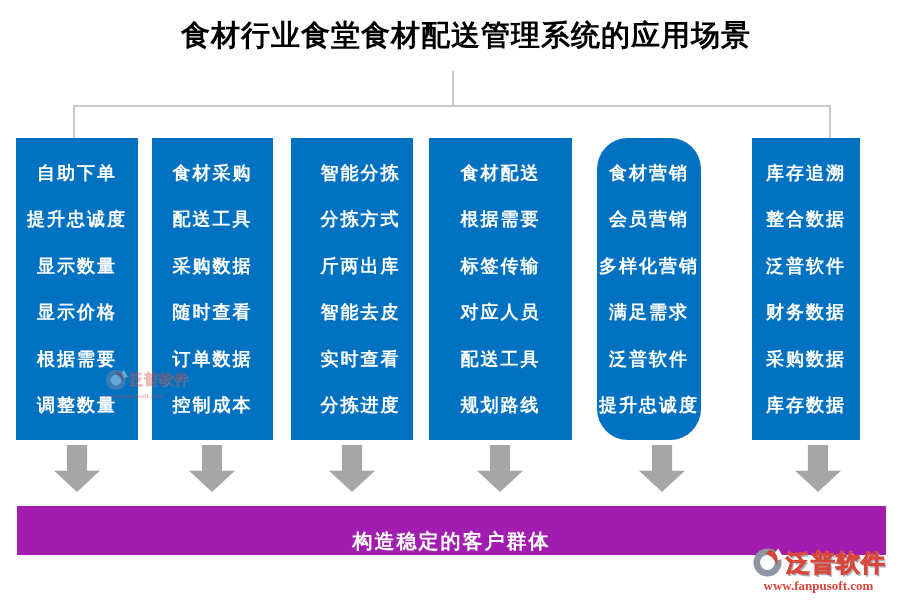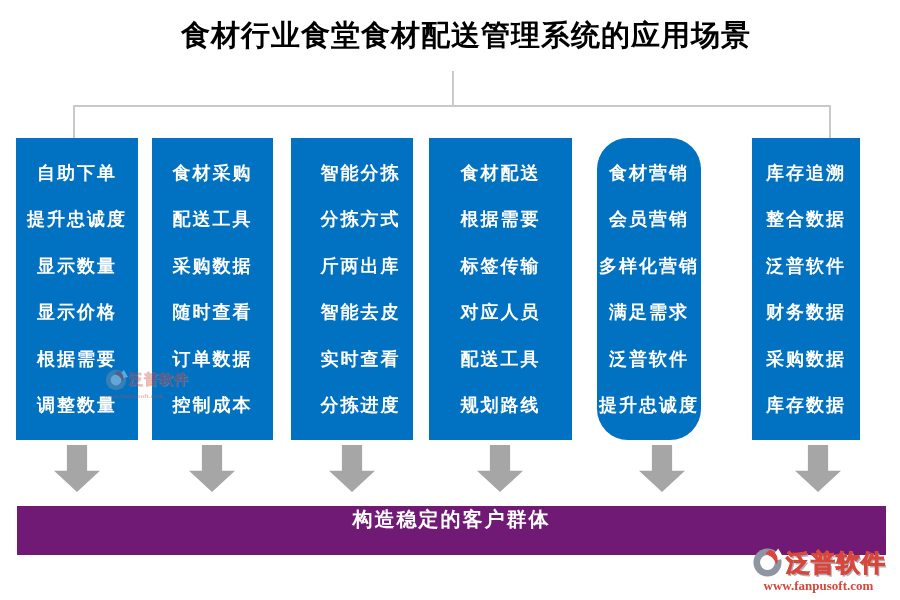--- a/index.html
+++ b/index.html
@@ -37,21 +37,21 @@
 
   .arrow{
     position:absolute;top:445px;width:46px;height:47px;background:#a6a6a6;
     clip-path:polygon(28% 0,72% 0,72% 55%,100% 55%,50% 100%,0 55%,28% 55%);
   }
   #arr1{left:54px;} #arr2{left:189px;} #arr3{left:329px;}
   #arr4{left:477px;} #arr5{left:639px;} #arr6{left:795px;}
 
   .footer-bar{
     position:absolute;left:17px;top:506px;width:869px;height:49px;
-    background:#701a75;display:flex;align-items:flex-start;justify-content:center;
+    background:#a21caf;display:flex;align-items:flex-end;justify-content:center;
   }
   .footer-bar span{
     color:#fff;font-weight:bold;font-size:20px;letter-spacing:2px;white-space:nowrap;
   }
 
   .logo{
     position:absolute;right:14px;top:546px;
     display:flex;flex-direction:column;align-items:center;
   }
   .logo-row{display:flex;align-items:center;gap:2px;}

